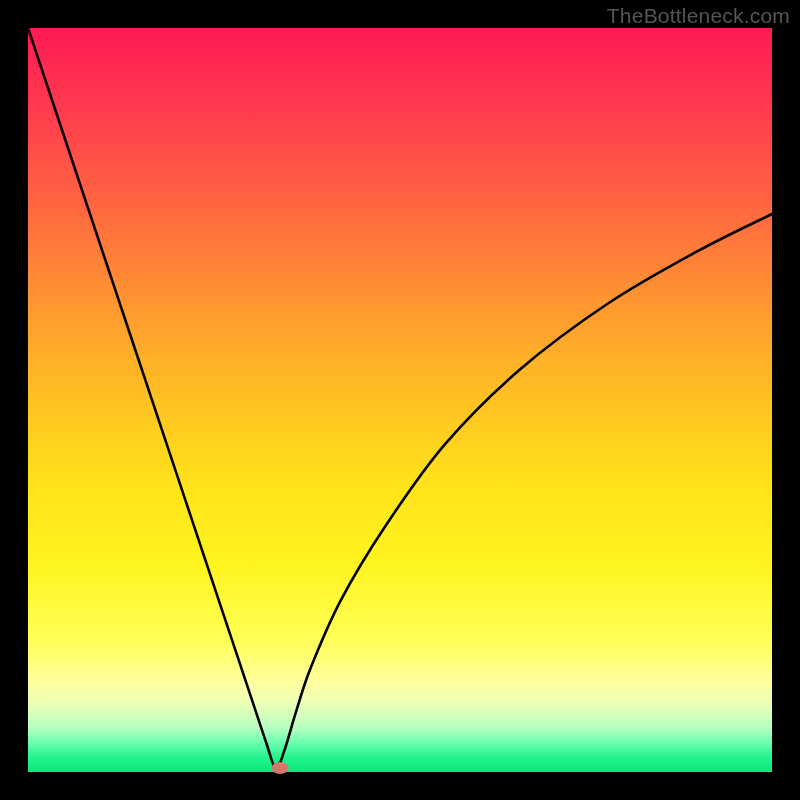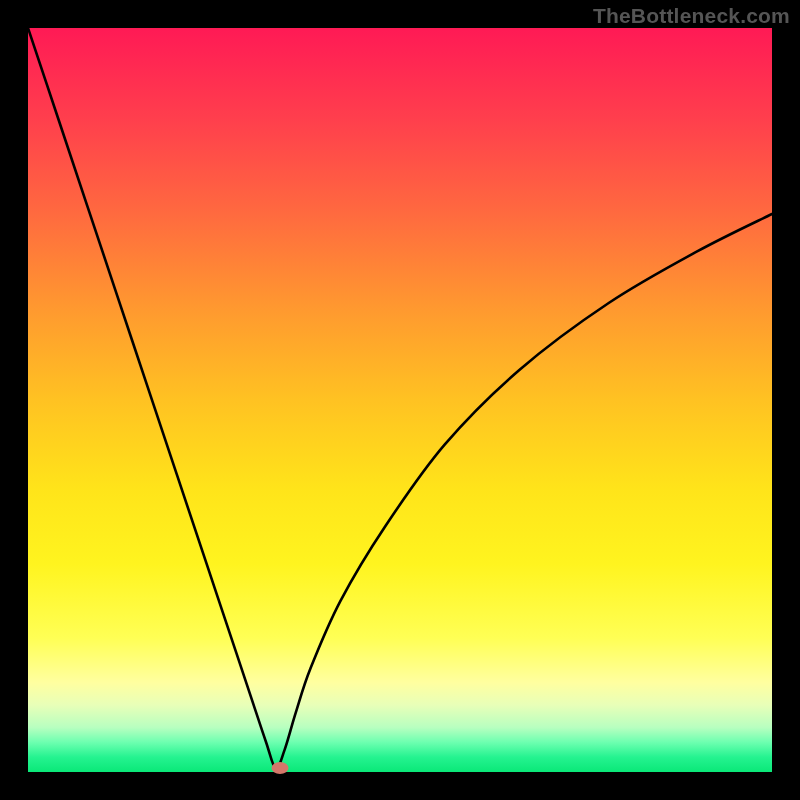--- a/index.html
+++ b/index.html
@@ -56,21 +56,21 @@
     background: #d4776a;
     border-radius: 50%;
     transform: translate(-50%, -50%);
   }
   .watermark {
     position: absolute;
     top: 4px;
     right: 10px;
     color: #555;
     font-size: 21px;
-    font-weight: 700;
+    font-weight: 400;
     letter-spacing: 0.2px;
   }
 </style>
 </head>
 <body>
 
 <div class="frame">
   <div class="plot">
     <svg viewBox="0 0 744 744" preserveAspectRatio="none">
       <path id="curve-path" d="M 0 0 C 4.96 14.879999999999995, 19.840000000000003 59.51999999999998, 29.76 89.27999999999997 C 39.68 119.03999999999996, 49.6 148.79999999999995, 59.52 178.55999999999995 C 69.44 208.31999999999994, 79.36 238.07999999999996, 89.28 267.84 C 99.2 297.59999999999997, 109.12 327.36, 119.04 357.12 C 128.96 386.88, 138.88000000000002 416.64, 148.8 446.4 C 158.72 476.15999999999997, 168.64 505.91999999999996, 178.56 535.68 C 188.48000000000002 565.4399999999999, 200.88000000000002 602.64, 208.32000000000002 624.96 C 215.76000000000002 647.2800000000001, 218.23999999999998 654.72, 223.2 669.6 C 228.16 684.48, 233.988 702.46, 238.08 714.24 C 242.17200000000003 726.02, 244.652 739.04, 247.75199999999998 740.28 C 250.85199999999998 741.52, 253.332 730.9799999999999, 256.68 721.68 C 260.028 712.38, 263.5 698.12, 267.84 684.48 C 272.17999999999995 670.84, 275.28000000000003 658.44, 282.72 639.84 C 290.16 621.24, 300.08 596.44, 312.47999999999996 572.88 C 324.87999999999994 549.3199999999999, 339.76 524.52, 357.12 498.48 C 374.48 472.44, 394.32000000000005 442.68, 416.64000000000004 416.64 C 438.96000000000004 390.59999999999997, 463.76 365.79999999999995, 491.04 342.23999999999995 C 518.32 318.67999999999995, 550.5600000000001 295.11999999999995, 580.32 275.28 C 610.08 255.44, 642.32 238.08000000000004, 669.6 223.20000000000005 C 696.88 208.32000000000005, 731.6 192.20000000000002, 744 186" fill="none" stroke="#000" stroke-width="2.6" stroke-linejoin="round" stroke-linecap="round"></path>

